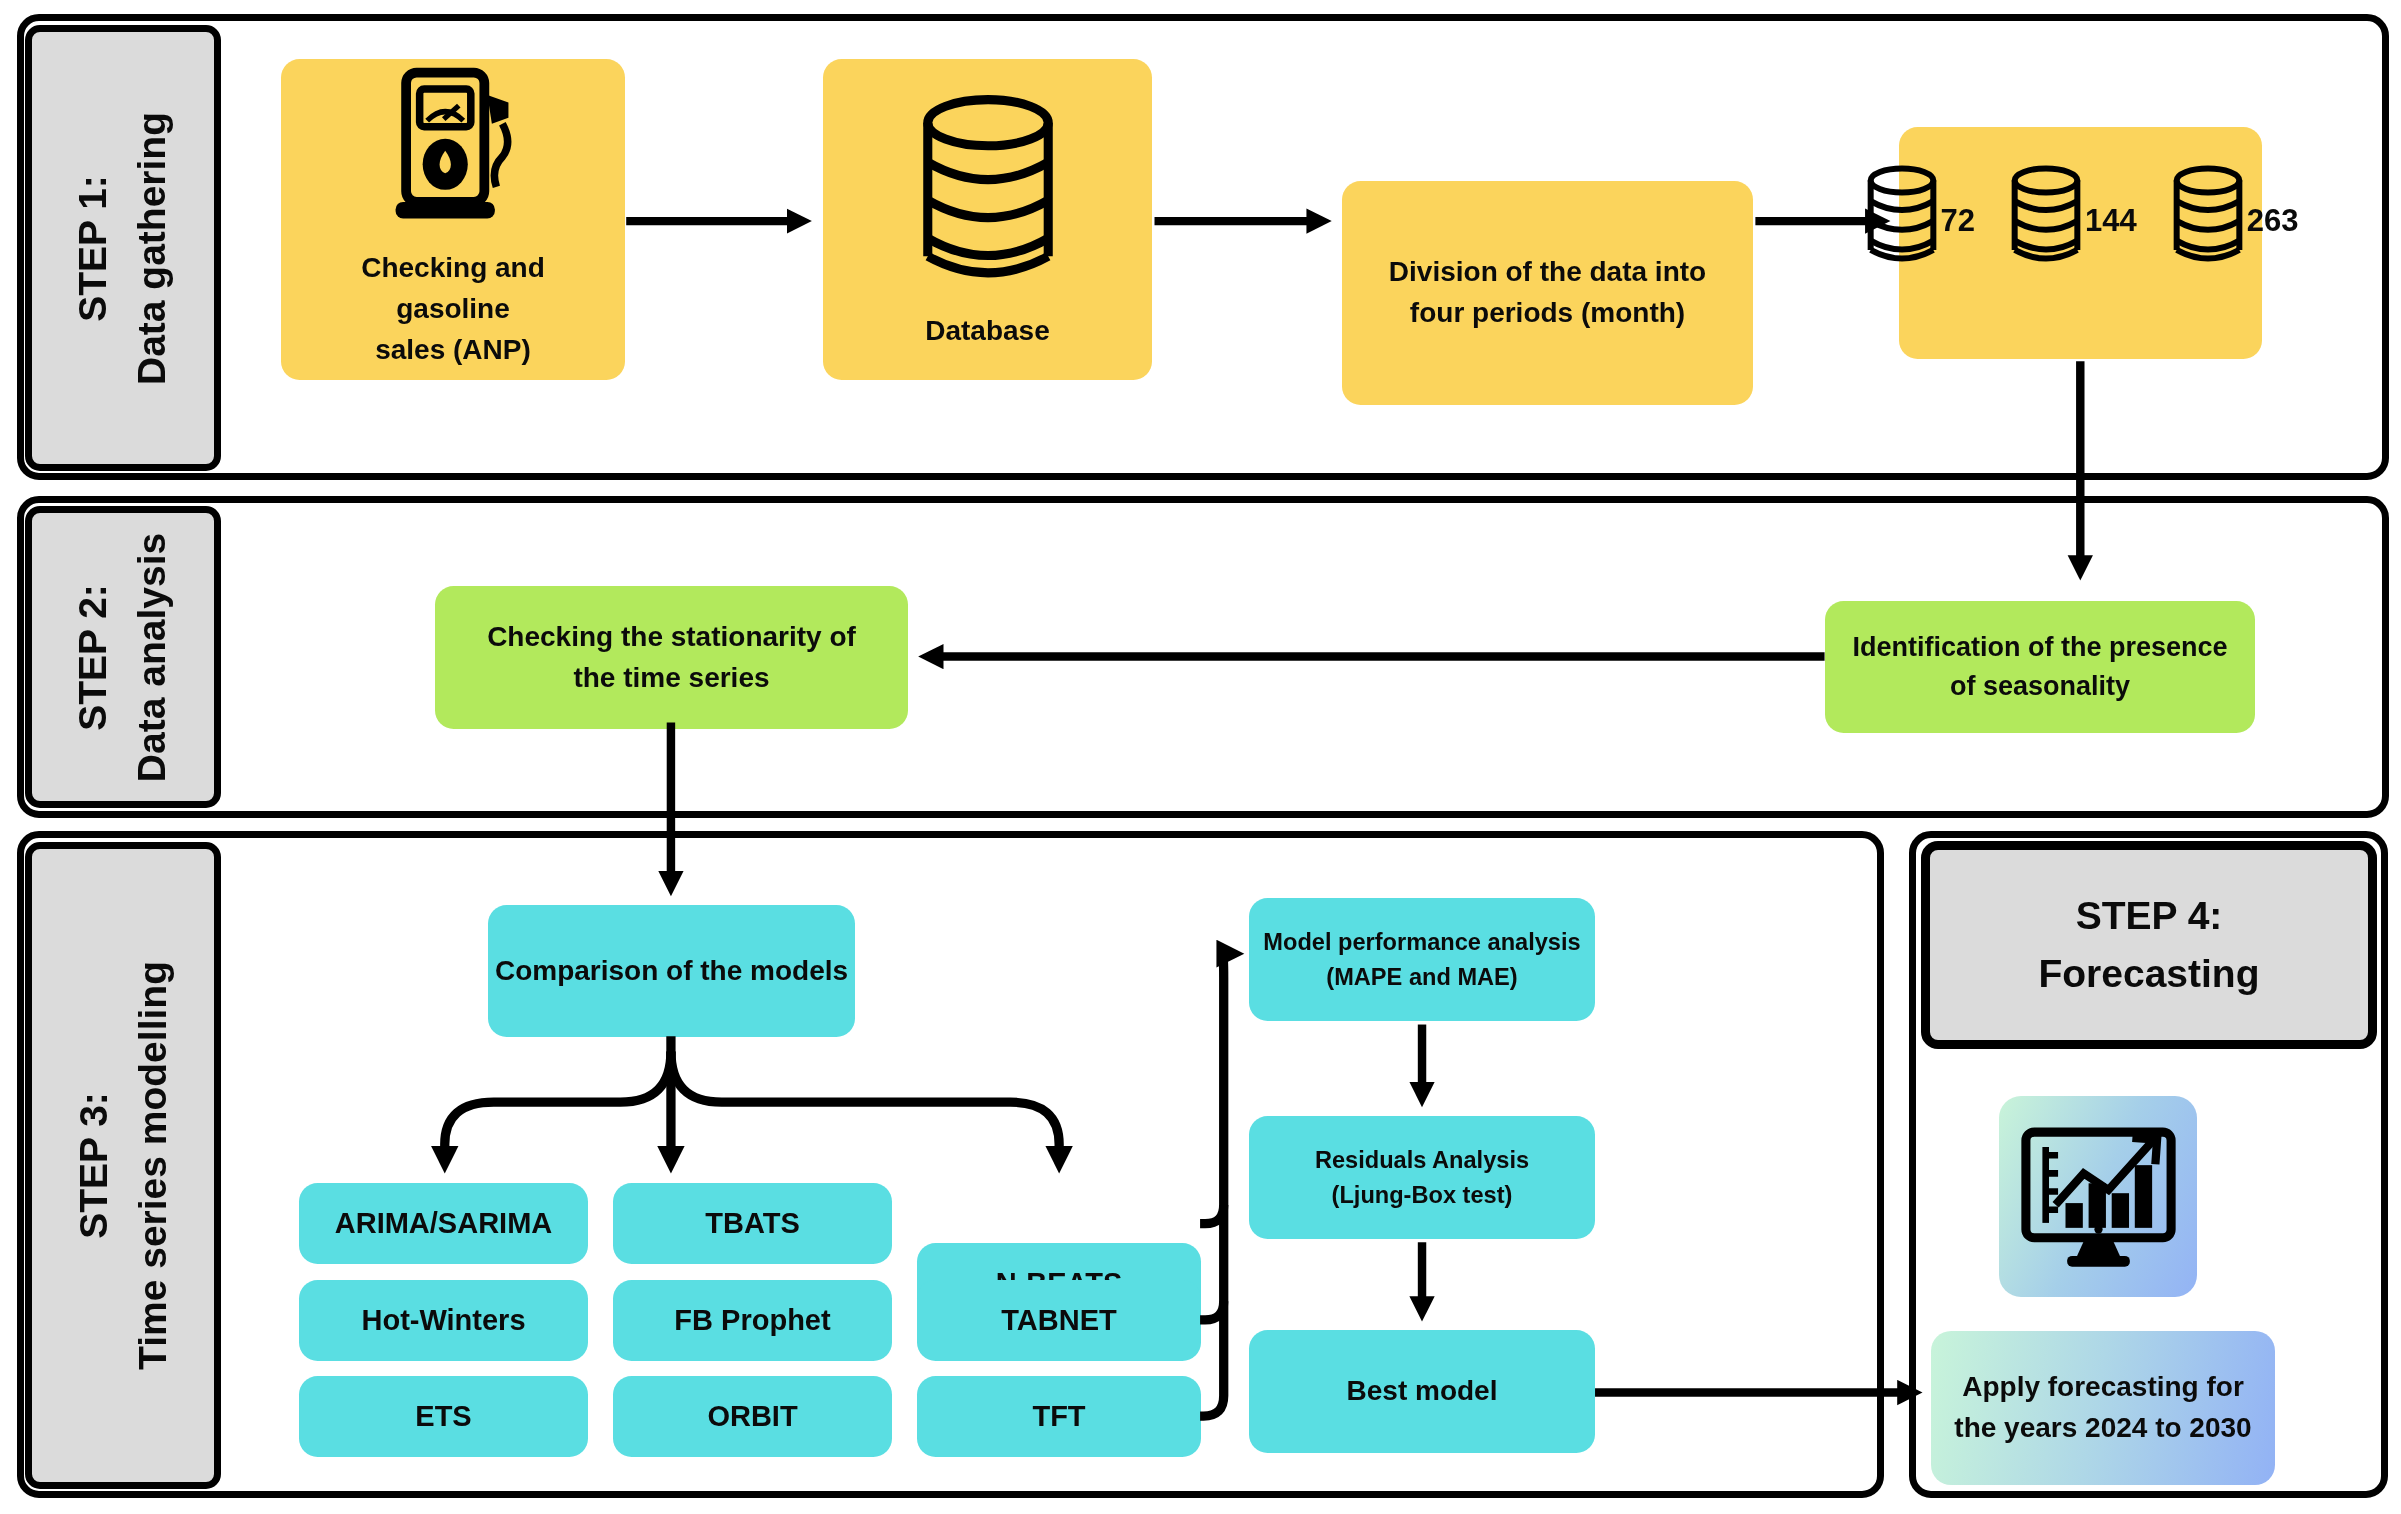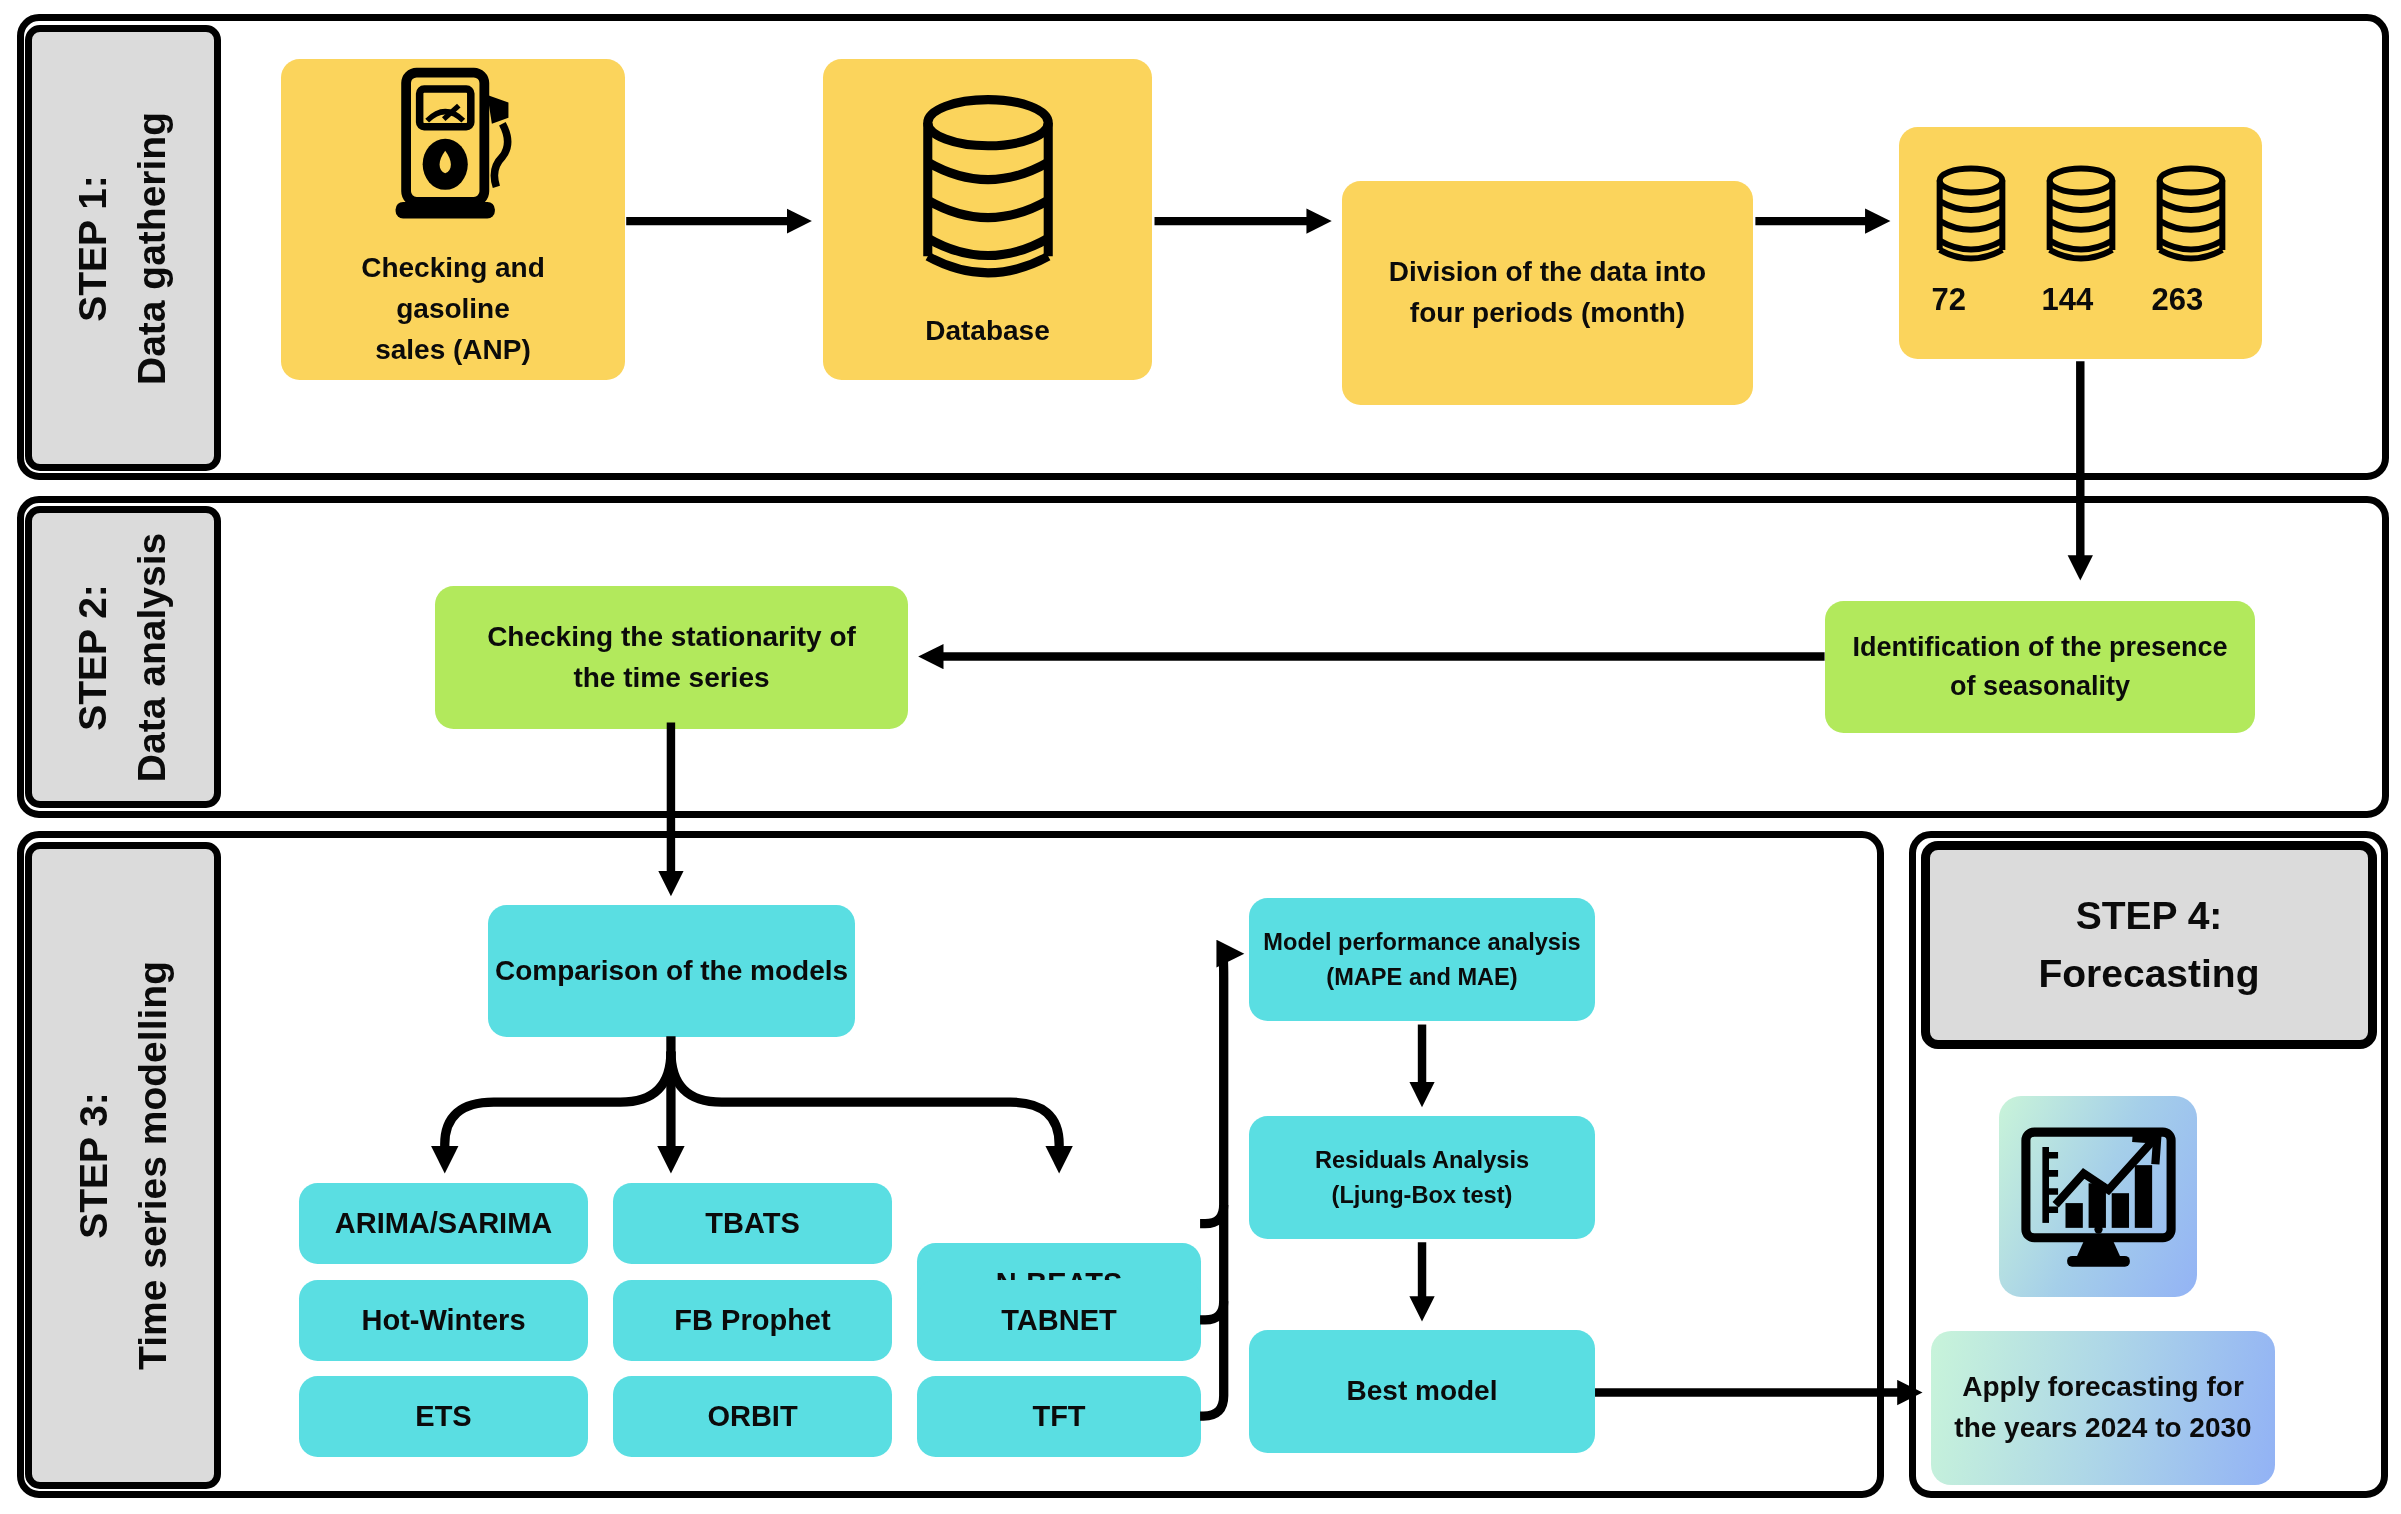--- a/index.html
+++ b/index.html
@@ -13,21 +13,21 @@
   .node{position:absolute;display:flex;flex-direction:column;align-items:center;justify-content:center;
         text-align:center;font-weight:bold;border-radius:18.6px;box-sizing:border-box;z-index:2;line-height:1.45;}
   .yellow{background:#fbd45c;}
   .green{background:#b2e95c;margin-top:8px;}
   .cyan{background:#5adee2;}
   .grad{background:linear-gradient(100deg,#c8f4da 0%,#aed7e7 48%,#92b2f5 100%);}
   .tile{position:absolute;border-radius:22px;background:linear-gradient(115deg,#c9f4d9 0%,#a5cfe9 50%,#93b3f5 100%);
         display:flex;align-items:center;justify-content:center;z-index:2;}
   .f33{font-size:28px;} .f34{font-size:29px;} .f30{font-size:23.6px;} .f46{font-size:39px;line-height:1.5;}
   .nums{display:flex;gap:32px;margin-top:8.4px;}
-  .dsitem{display:flex;flex-direction:column;align-items:flex-start;}
+  .dsitem{display:flex;flex-direction:row;align-items:center;}
   .dsnum{font-size:31px;font-weight:bold;margin-top:10px;}
   svg.overlay{position:absolute;left:0;top:0;z-index:3;pointer-events:none;}
   .icon{display:block;}
 </style>
 </head>
 <body>
 
 <div class="canvas">
 
   <div class="rowbox" style="left:17px;top:13.5px;width:2372px;height:466px;"></div>

